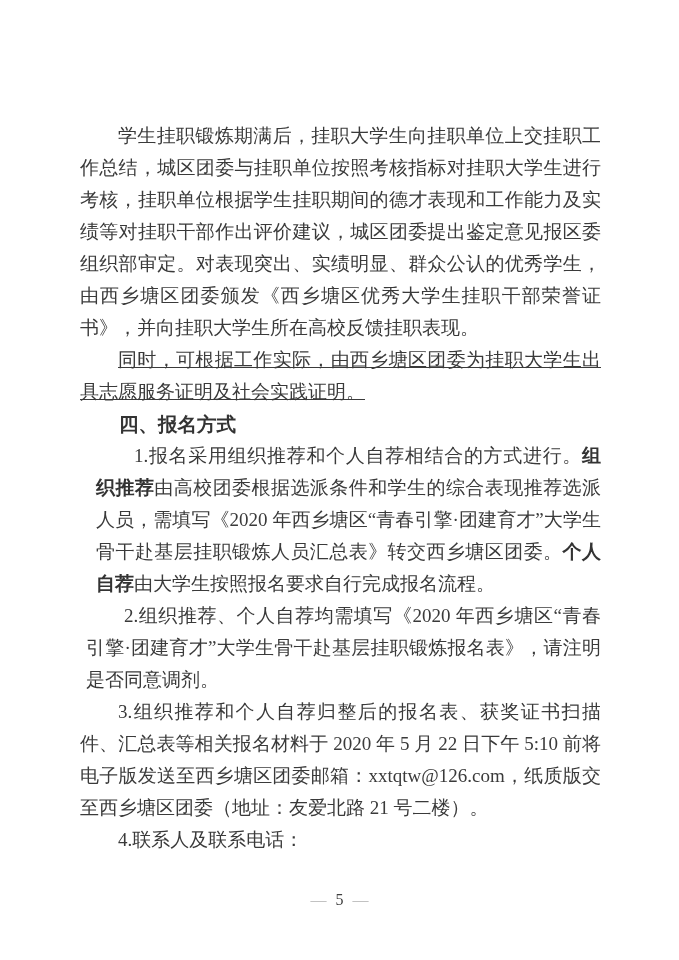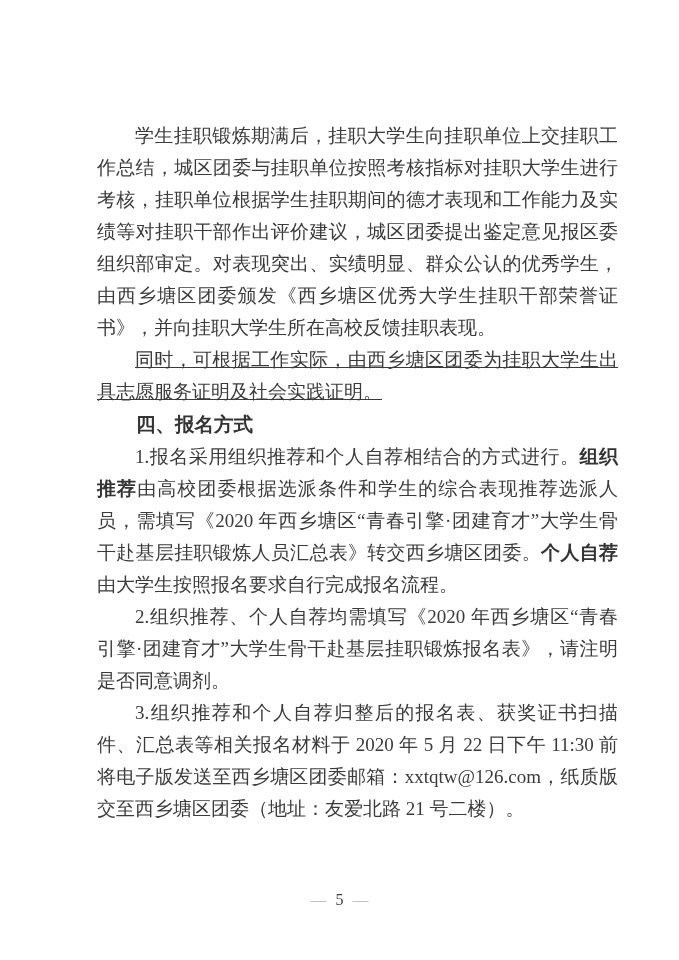--- a/index.html
+++ b/index.html
@@ -10,21 +10,21 @@
     overflow: hidden;
     font-family: "Liberation Serif", "DejaVu Serif", serif;
   }
   .doc-page {
     position: absolute;
     inset: 0;
     background: #ffffff;
   }
   .doc-body {
     position: absolute;
-    left: 97px;
+    left: 80px;
     top: 120px;
     width: 521px;
   }
   .para {
     margin: 0;
     font-family: "Liberation Serif", "DejaVu Serif", serif;
     font-size: 19px;
     line-height: 32px;
     color: #3a3a3a;
     text-align: justify;
@@ -33,21 +33,21 @@
     word-break: normal;
   }
   .para.heading {
     font-family: "Liberation Sans", "DejaVu Sans", sans-serif;
     font-weight: 600;
     font-size: 19.5px;
     color: #333333;
     text-align: left;
   }
   .em {
-    font-family: Liberation Serif, serif;
+    font-family: Liberation Sans, sans-serif;
     font-weight: 600;
     color: #333333;
   }
   .page-footer {
     position: absolute;
     top: 889px;
     left: 0;
     width: 679px;
     text-align: center;
     font-family: "Liberation Serif", "DejaVu Serif", serif;
@@ -61,20 +61,21 @@
   }
 </style>
 </head>
 <body>
 
 <div class="doc-page">
   <div class="doc-body">
       <p class="para" style="text-indent: 2em;"><span>学生挂职锻炼期满后，挂职大学生向挂职单位上交挂职工作总结，城区团委与挂职单位按照考核指标对挂职大学生进行考核，挂职单位根据学生挂职期间的德才表现和工作能力及实绩等对挂职干部作出评价建议，城区团委提出鉴定意见报区委组织部审定。对表现突出、实绩明显、群众公认的优秀学生，由西乡塘区团委颁发《西乡塘区优秀大学生挂职干部荣誉证书》，并向挂职大学生所在高校反馈挂职表现。</span></p>
       <p class="para" style="text-indent: 2em; text-decoration: underline;"><span>同时，可根据工作实际，由西乡塘区团委为挂职大学生出具志愿服务证明及社会实践证明。</span></p>
       <p class="para heading" style="text-indent: 2em;"><span class="em">四、报名方式</span></p>
-      <p class="para" style="text-indent: 2em;"><span>1.报名采用组织推荐和个人自荐相结合的方式进行。</span><span class="em">组织推荐</span><span>由高校团委根据选派条件和学生的综合表现推荐选派人员，需填写《2020 年西乡塘区“青春引擎·团建育才”大学生骨干赴基层挂职锻炼人员汇总表》转交西乡塘区团委。</span><span class="em">个人自荐</span><span>由大学生按照报名要求自行完成报名流程。</span></p>
-      <p class="para" style="text-indent: 2em;"><span>2.组织推荐、个人自荐均需填写《2020 年西乡塘区“青春引擎·团建育才”大学生骨干赴基层挂职锻炼报名表》，请注明是否同意调剂。</span></p>
-      <p class="para" style="text-indent: 2em;"><span>3.组织推荐和个人自荐归整后的报名表、获奖证书扫描件、汇总表等相关报名材料于 2020 年 5 月 22 日下午 11:30 前将电子版发送至西乡塘区团委邮箱：xxtqtw@126.com，纸质版交至西乡塘区团委（地址：友爱北路 21 号二楼）。</span></p>
+      <p class="para" style="text-indent: 2em; margin-left: 16px;"><span>1.报名采用组织推荐和个人自荐相结合的方式进行。</span><span class="em">组织推荐</span><span>由高校团委根据选派条件和学生的综合表现推荐选派人员，需填写《2020 年西乡塘区“青春引擎·团建育才”大学生骨干赴基层挂职锻炼人员汇总表》转交西乡塘区团委。</span><span class="em">个人自荐</span><span>由大学生按照报名要求自行完成报名流程。</span></p>
+      <p class="para" style="text-indent: 2em; margin-left: 6px;"><span>2.组织推荐、个人自荐均需填写《2020 年西乡塘区“青春引擎·团建育才”大学生骨干赴基层挂职锻炼报名表》，请注明是否同意调剂。</span></p>
+      <p class="para" style="text-indent: 2em;"><span>3.组织推荐和个人自荐归整后的报名表、获奖证书扫描件、汇总表等相关报名材料于 2020 年 5 月 22 日下午 5:10 前将电子版发送至西乡塘区团委邮箱：xxtqtw@126.com，纸质版交至西乡塘区团委（地址：友爱北路 21 号二楼）。</span></p>
+      <p class="para" style="text-indent: 2em;"><span>4.联系人及联系电话：</span></p>
     </div>
   <div class="page-footer">
     <span class="dash">—</span><span>5</span><span class="dash">—</span>
   </div>
 </div>
 
 </body></html>

